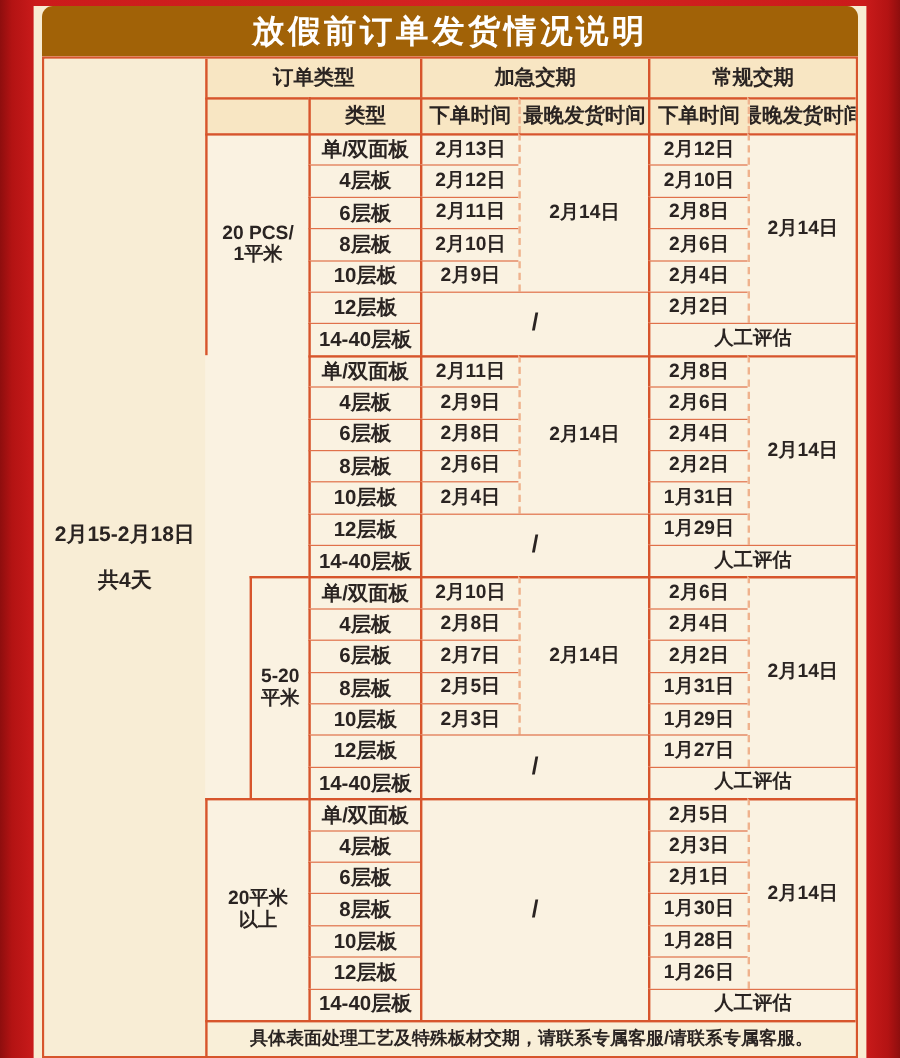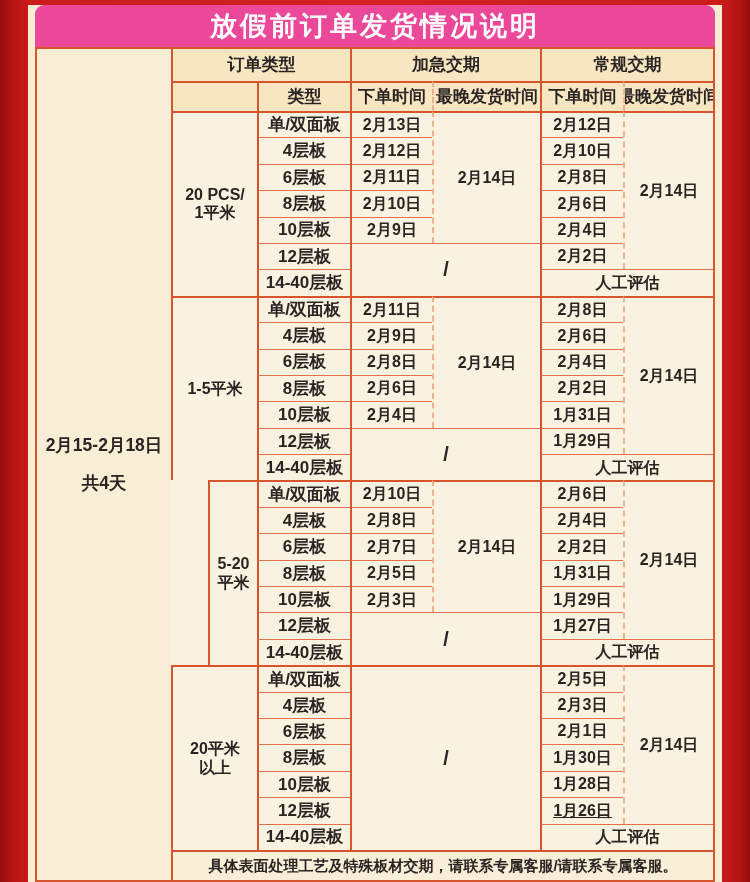--- a/index.html
+++ b/index.html
@@ -12,21 +12,21 @@
   }
   .card {
     position:relative;
     width:694px; height:882px;
     margin:0 auto;
     background:#f8ecd2;
   }
   .titlebar {
     width:680px; height:42px;
     margin:5px auto 0 auto;
-    background:#ec4899;
+    background:#a16207;
     border-radius:9px 9px 0 0;
     display:flex; align-items:center; justify-content:center;
   }
   .titlebar .title {
     color:#ffffff;
     font-size:27px;
     font-weight:700;
     letter-spacing:3px;
     white-space:nowrap;
   }
@@ -105,23 +105,20 @@
       <div class="c bld bt2" style="grid-area: 3 / 5 / 8 / 6;">2月14日</div>
       <div class="c bl2 bt slash" style="grid-area: 8 / 4 / 10 / 6;">/</div>
       <div class="c bl2 bt2" style="grid-area: 3 / 6 / 4 / 7;">2月12日</div>
       <div class="c bl2 bt" style="grid-area: 4 / 6 / 5 / 7;">2月10日</div>
       <div class="c bl2 bt" style="grid-area: 5 / 6 / 6 / 7;">2月8日</div>
       <div class="c bl2 bt" style="grid-area: 6 / 6 / 7 / 7;">2月6日</div>
       <div class="c bl2 bt" style="grid-area: 7 / 6 / 8 / 7;">2月4日</div>
       <div class="c bl2 bt" style="grid-area: 8 / 6 / 9 / 7;">2月2日</div>
       <div class="c bld bt2" style="grid-area: 3 / 7 / 9 / 8;">2月14日</div>
       <div class="c bl2 bt" style="grid-area: 9 / 6 / 10 / 8;">人工评估</div>
-      <div class="c bl2 bt2 multiline" style="grid-area: 10 / 2 / 17 / 3; flex-direction: column;">
-        <div>1-5平米</div>
-      </div>
       <div class="c bl2 bt2 small" style="grid-area: 10 / 3 / 11 / 4;">单/双面板</div>
       <div class="c bl2 bt small" style="grid-area: 11 / 3 / 12 / 4;">4层板</div>
       <div class="c bl2 bt small" style="grid-area: 12 / 3 / 13 / 4;">6层板</div>
       <div class="c bl2 bt small" style="grid-area: 13 / 3 / 14 / 4;">8层板</div>
       <div class="c bl2 bt small" style="grid-area: 14 / 3 / 15 / 4;">10层板</div>
       <div class="c bl2 bt small" style="grid-area: 15 / 3 / 16 / 4;">12层板</div>
       <div class="c bl2 bt small" style="grid-area: 16 / 3 / 17 / 4;">14-40层板</div>
       <div class="c bl2 bt2" style="grid-area: 10 / 4 / 11 / 5;">2月11日</div>
       <div class="c bl2 bt" style="grid-area: 11 / 4 / 12 / 5;">2月9日</div>
       <div class="c bl2 bt" style="grid-area: 12 / 4 / 13 / 5;">2月8日</div>
@@ -172,18 +169,18 @@
       <div class="c bl2 bt small" style="grid-area: 27 / 3 / 28 / 4;">8层板</div>
       <div class="c bl2 bt small" style="grid-area: 28 / 3 / 29 / 4;">10层板</div>
       <div class="c bl2 bt small" style="grid-area: 29 / 3 / 30 / 4;">12层板</div>
       <div class="c bl2 bt small" style="grid-area: 30 / 3 / 31 / 4;">14-40层板</div>
       <div class="c bl2 bt2 slash" style="grid-area: 24 / 4 / 31 / 6;">/</div>
       <div class="c bl2 bt2" style="grid-area: 24 / 6 / 25 / 7;">2月5日</div>
       <div class="c bl2 bt" style="grid-area: 25 / 6 / 26 / 7;">2月3日</div>
       <div class="c bl2 bt" style="grid-area: 26 / 6 / 27 / 7;">2月1日</div>
       <div class="c bl2 bt" style="grid-area: 27 / 6 / 28 / 7;">1月30日</div>
       <div class="c bl2 bt" style="grid-area: 28 / 6 / 29 / 7;">1月28日</div>
-      <div class="c bl2 bt" style="grid-area: 29 / 6 / 30 / 7; text-decoration: underline;">1月26日</div>
+      <div class="c bl2 bt" style="grid-area: 29 / 6 / 30 / 7;">1月26日</div>
       <div class="c bld bt2" style="grid-area: 24 / 7 / 30 / 8;">2月14日</div>
       <div class="c bl2 bt" style="grid-area: 30 / 6 / 31 / 8;">人工评估</div>
     </div>
 
 </div>
 
 </body></html>

